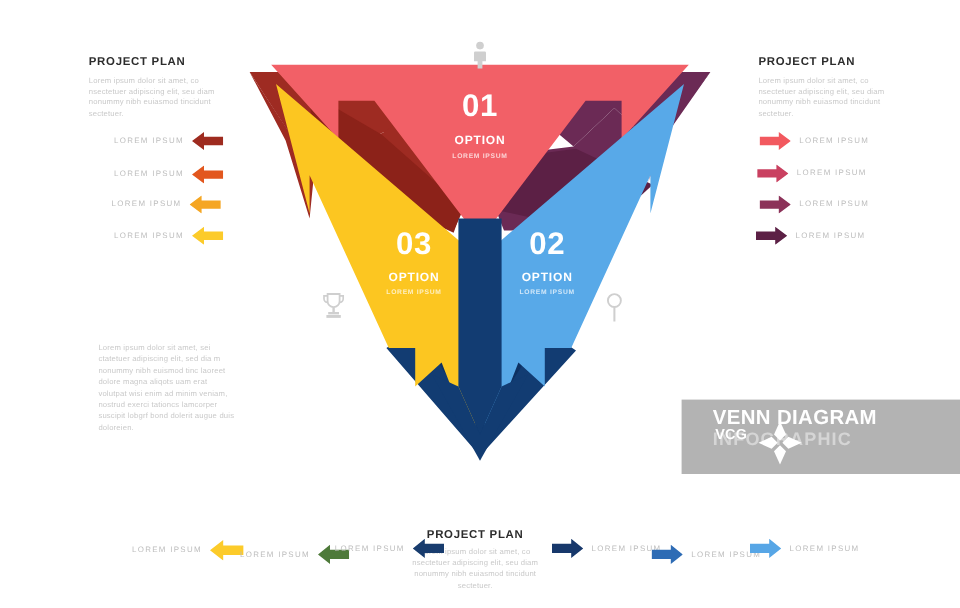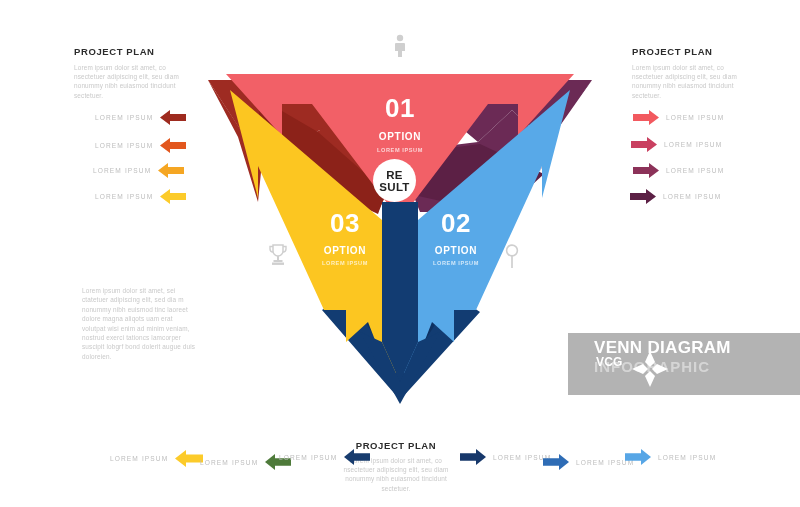--- a/index.html
+++ b/index.html
@@ -46,21 +46,21 @@
     letter-spacing:.3px;
   }
   #goal-block .para{margin-top:9px;width:116px;line-height:9.4px;}
 
   
   #bottom-head{position:absolute;left:337px;top:440px;width:118px;text-align:center;}
   #bottom-head .hdr{text-align:center;margin-bottom:5px;}
   #bottom-head .para{text-align:center;}
 
   
-  #diagram{position:absolute;left:200px;top:42px;width:400px;height:375px;}
+  #diagram{position:absolute;left:200px;top:22px;width:400px;height:375px;}
   #diagram svg{display:block;}
 
   .num{
     fill:#ffffff;font-family:"Liberation Sans",sans-serif;
     font-size:26px;font-weight:bold;letter-spacing:.5px;
   }
   .opt{
     fill:#ffffff;font-family:"Liberation Sans",sans-serif;
     font-size:10px;font-weight:bold;letter-spacing:.7px;
   }
@@ -247,24 +247,20 @@
         <text class="optsub" x="145" y="223" text-anchor="middle">LOREM IPSUM</text>
       </g>
       <g>
         <text class="num" x="256" y="190" text-anchor="middle">02</text>
         <text class="opt" x="256" y="212" text-anchor="middle">OPTION</text>
         <text class="optsub" x="256" y="223" text-anchor="middle">LOREM IPSUM</text>
       </g>
     </svg>
   </div>
 
-  <div id="result-badge">
-    <span>RE</span>
-    <span>SULT</span>
-  </div>
 
   <span class="gicon" style="left:392px;top:34px;">
     <svg width="16" height="24" viewBox="0 0 16 24">
       <circle cx="8" cy="4" r="3.2" fill="#cfcfcf"></circle>
       <path d="M4 9 h8 a1 1 0 0 1 1 1 v7 h-3 v6 h-4 v-6 h-3 v-7 a1 1 0 0 1 1 -1 z" fill="#cfcfcf"></path>
     </svg>
   </span>
 
   <span class="gicon" style="left:268px;top:243px;">
     <svg width="20" height="24" viewBox="0 0 20 24">

